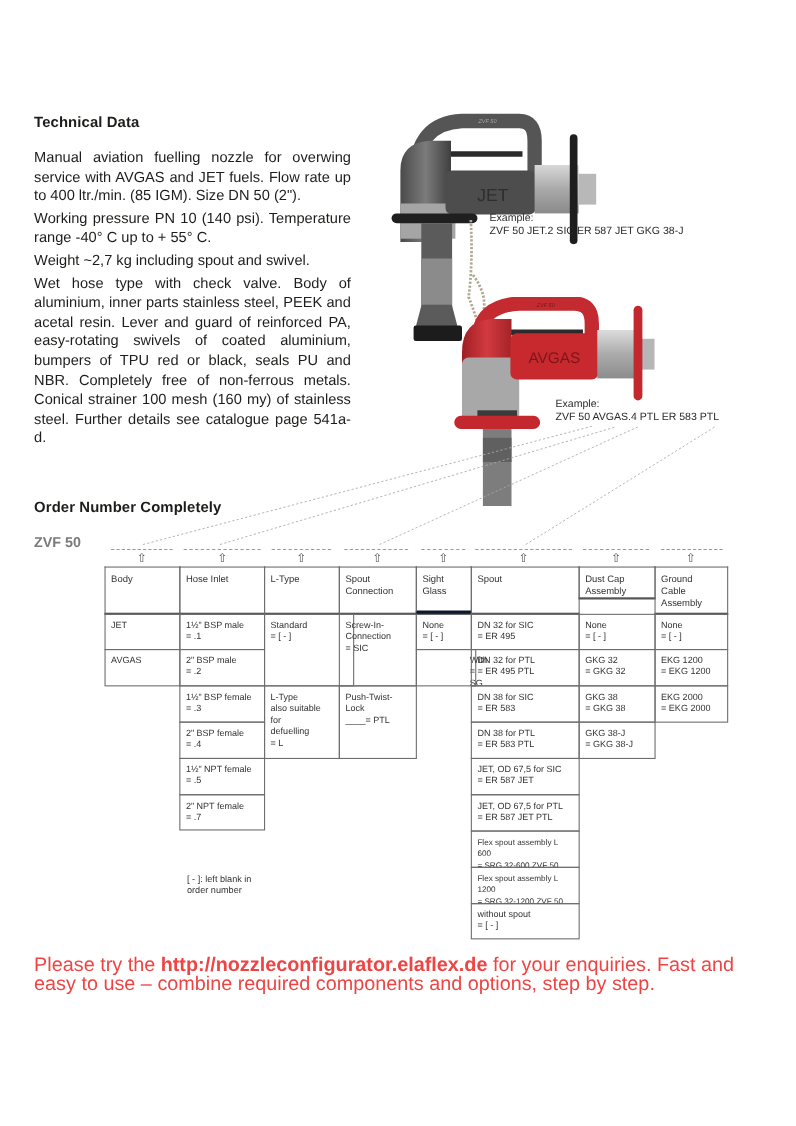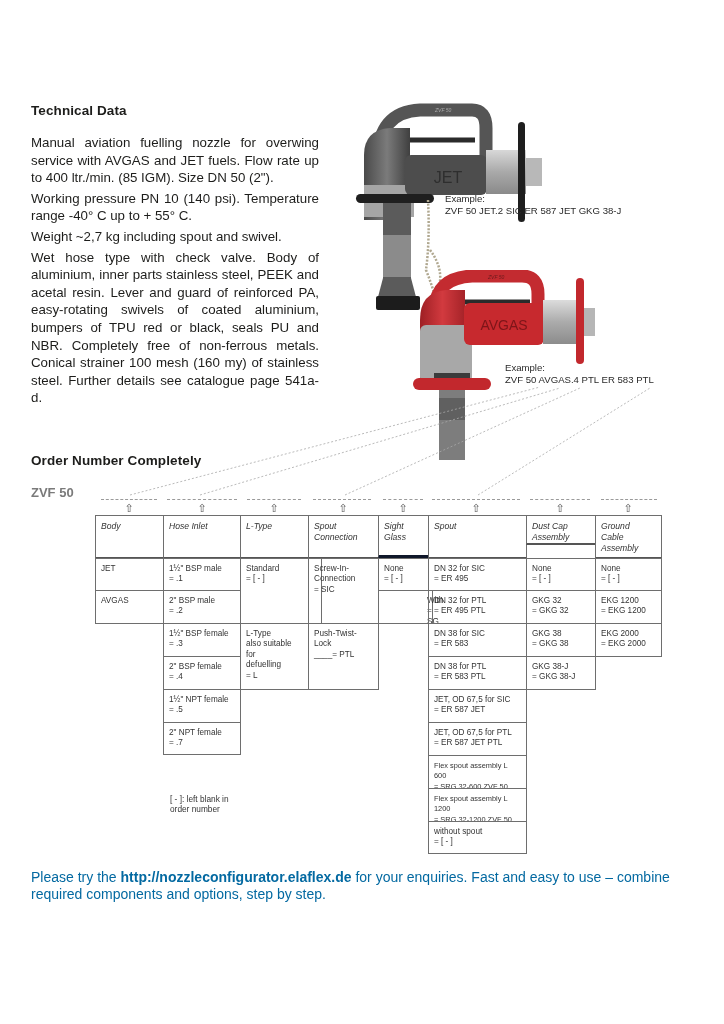--- a/index.html
+++ b/index.html
@@ -9,23 +9,23 @@
   .h2 { font-weight:bold; font-size:13.5px; letter-spacing:0.1px; }
   .body-text { font-size:13.3px; line-height:17.6px; text-align:justify; width:288px; }
   .body-text p { margin:0 0 3px 0; }
   .model { font-weight:bold; font-size:13px; color:#7a7a7a; }
   .example { font-size:9.6px; line-height:12px; color:#2a2a2a; }
   .dash { position:absolute; top:499px; height:0; border-top:1px dashed #9a9a9a; }
   .arrow { position:absolute; top:502px; width:12px; height:12px; text-align:center;
            font-size:11px; line-height:12px; color:#555; }
   .cell { position:absolute; box-sizing:border-box; border:1px solid #6e6e6e;
           font-size:8.2px; line-height:10.4px; color:#333; padding:5px 5px; }
-  .hdr { font-size:8.6px; line-height:11px;font-style:italic; }
+  .hdr { font-size:8.6px; line-height:11px; }
   .note { font-size:8.3px; line-height:10.4px; color:#333; }
-  .footer { font-size:14px; line-height:17px; color:#0369a1; }
+  .footer { font-size:18px; line-height:17px; color:#ef4444; }
   .footer b { font-weight:bold; }
   svg { position:absolute; }
 </style>
 </head>
 <body>
 
 <div class="abs h2" style="left:31px;top:103px;">Technical Data</div>
 <div class="abs body-text" style="left:31px;top:134px;">
   <p>Manual aviation fuelling nozzle for overwing service with AVGAS and JET fuels. Flow rate up to 400 ltr./min. (85 IGM). Size DN 50 (2").</p>
   <p>Working pressure PN 10 (140 psi). Temperature range -40° C up to + 55° C.</p>

